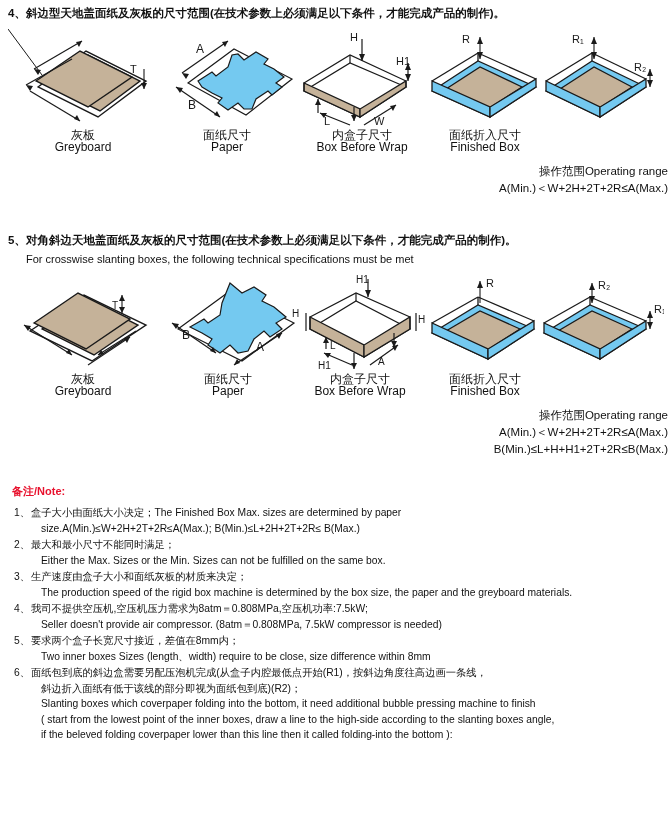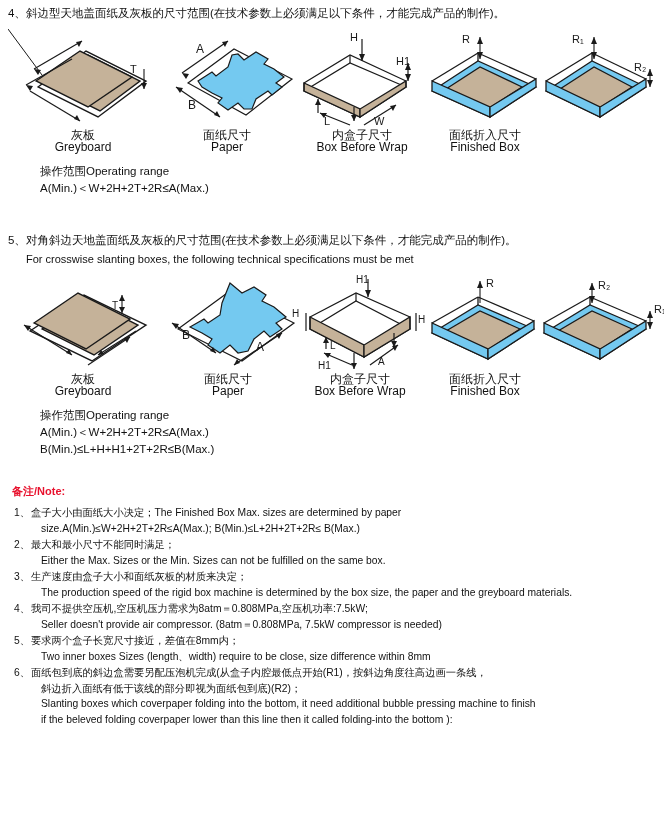--- a/index.html
+++ b/index.html
@@ -2,34 +2,34 @@
 <html><head>
 <meta charset="utf-8">
 <style>
   html,body{margin:0;padding:0;}
   body{
     width:668px;height:823px;background:#ffffff;
     font-family:"Liberation Sans","DejaVu Sans",sans-serif;
     color:#1a1a1a;position:relative;overflow:hidden;
   }
   .section{position:relative;}
-  .head-cn{font-size:11.5px;font-weight:normal;color:#111;letter-spacing:0px;}
+  .head-cn{font-size:11.5px;font-weight:bold;color:#111;letter-spacing:0px;}
   .head-en{font-size:11px;color:#111;}
   .sec-head{padding:6px 0 0 8px;}
   .sec-head .line2{padding-left:18px;padding-top:5px;}
 
   .diagrams{position:relative;height:130px;margin-top:6px;}
   .fig{position:absolute;text-align:center;}
   .cap{font-size:12px;line-height:12px;color:#111;white-space:nowrap;}
   .cap .cn{display:block;}
   .cap .en{display:block;}
 
   .svgwrap{display:block;margin:0 auto;}
 
-  .formulas{padding-left:40px;margin-top:6px;}
+  .formulas{padding-left:40px;margin-top:6px;text-align:right;}
   .formulas div{font-size:11.5px;line-height:17px;color:#111;white-space:nowrap;}
 
   .note-title{color:#e8112d;font-size:11px;font-weight:bold;padding-left:12px;}
   .notes{padding-left:14px;margin-top:6px;}
   .note{display:flex;font-size:10.3px;line-height:15.5px;color:#111;margin-bottom:1px;}
   .note .num{width:17px;flex:none;}
   .note .body{flex:1;}
   .note .body div{white-space:nowrap;}
   .note .sub{padding-left:10px;}
 </style>
@@ -359,17 +359,18 @@
         <div class="sub">Two inner boxes Sizes (length、width) require to be close, size difference within 8mm</div>
       </div>
     </div>
 
     <div class="note">
       <div class="num">6、</div>
       <div class="body">
         <div>面纸包到底的斜边盒需要另配压泡机完成(从盒子内腔最低点开始(R1)，按斜边角度往高边画一条线，</div>
         <div class="sub">斜边折入面纸有低于该线的部分即视为面纸包到底)(R2)；</div>
         <div class="sub">Slanting boxes which coverpaper folding into the bottom, it need additional bubble pressing machine to finish</div>
+        <div class="sub">( start from the lowest point of the inner boxes, draw a line to the high-side according to the slanting boxes angle,</div>
         <div class="sub">if the beleved folding coverpaper lower than this line then it called folding-into the bottom ):</div>
       </div>
     </div>
   </div>
 </div>
 
 </body></html>

